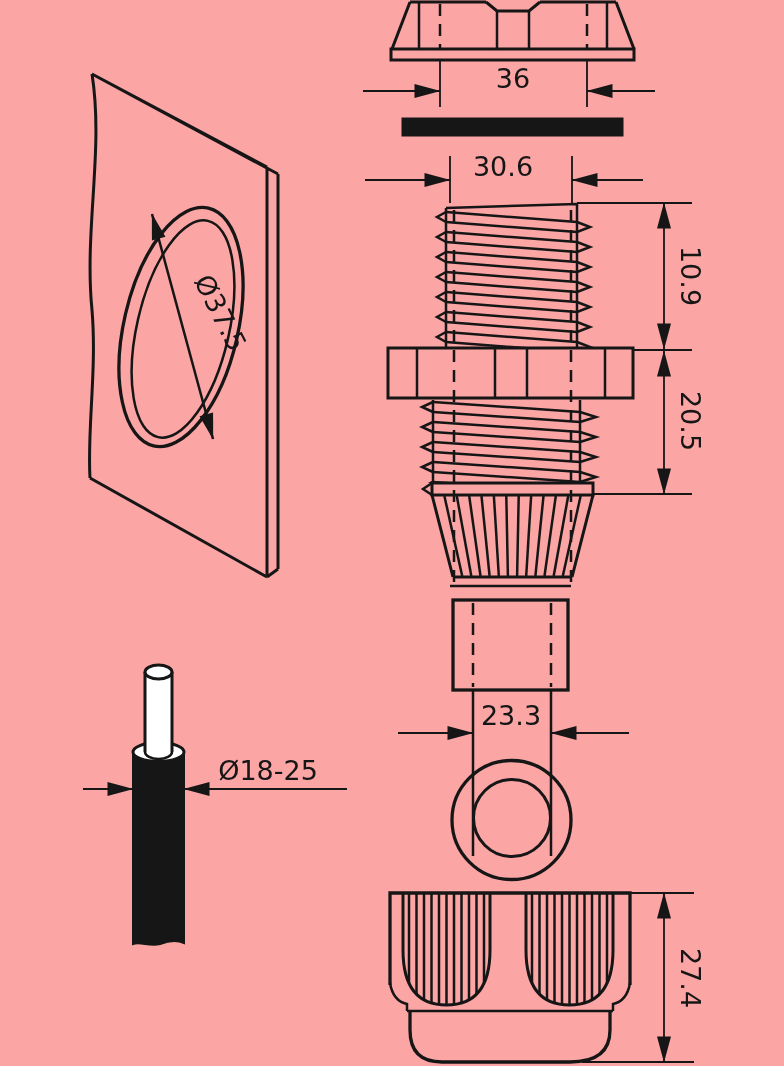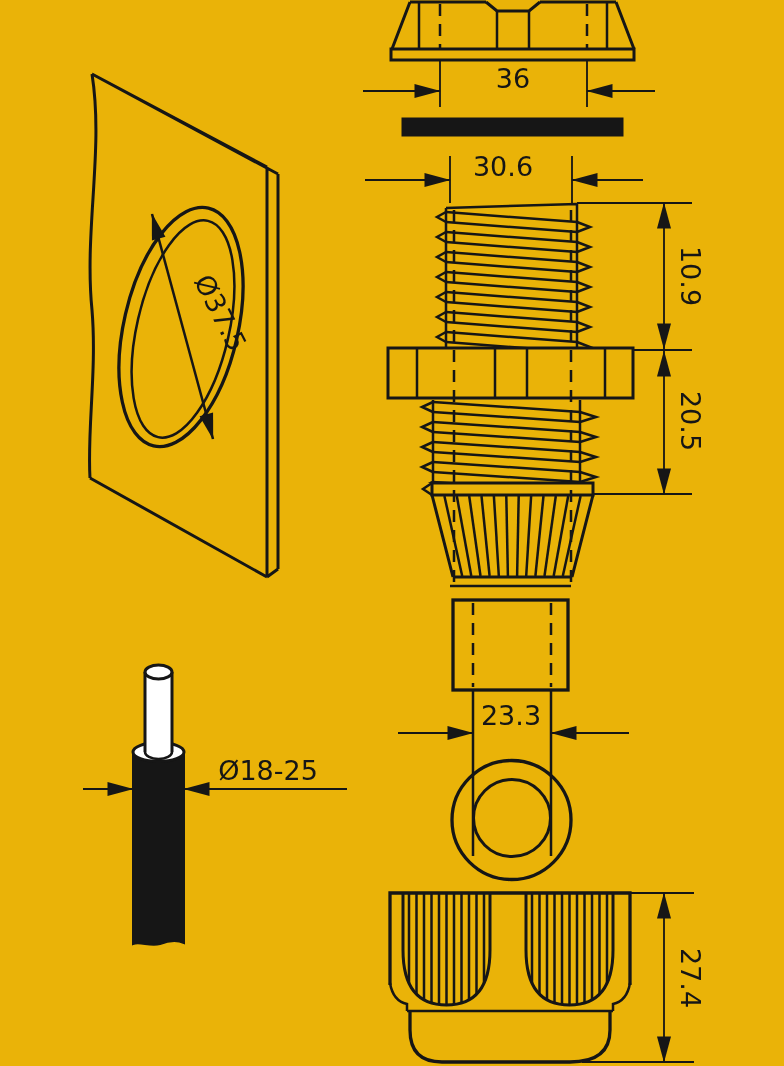--- a/index.html
+++ b/index.html
@@ -1,16 +1,16 @@
 <!DOCTYPE html>
 <html><head>
 <meta charset="utf-8">
 <style>
   html,body{margin:0;padding:0;background:#ffffff;}
-  .stage{position:relative;width:784px;height:1066px;background:#eab308;overflow:hidden;
+  .stage{position:relative;width:784px;height:1066px;background:#fca5a5;overflow:hidden;
          font-family:"DejaVu Sans","Liberation Sans",sans-serif;}
   svg{position:absolute;left:0;top:0;}
   svg text{fill:#161616;font-family:"DejaVu Sans","Liberation Sans",sans-serif;font-size:27px;}
   .outline{stroke:#161616;fill:none;stroke-width:3;stroke-linejoin:miter;}
   .thick{stroke:#161616;fill:none;stroke-width:3.3;}
   .med{stroke:#161616;fill:none;stroke-width:2.5;}
   .thin{stroke:#161616;fill:none;stroke-width:1.8;}
   .dash{stroke:#161616;fill:none;stroke-width:2.5;stroke-dasharray:12 8;}
   .fillblack{fill:#161616;stroke:#161616;}
 </style>

